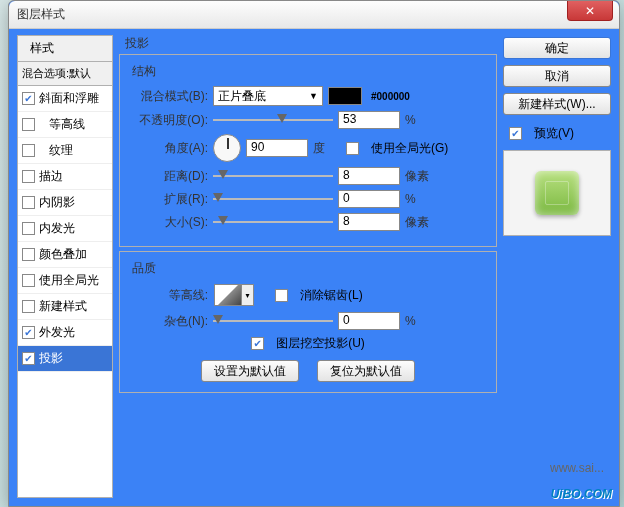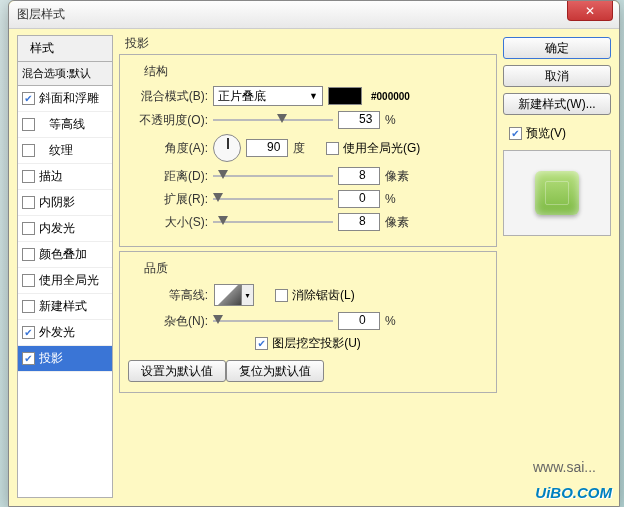--- a/index.html
+++ b/index.html
@@ -1,59 +1,59 @@
 <!DOCTYPE html>
 <html><head>
 <meta charset="utf-8">
 <style>
 *{box-sizing:border-box;font-family:"Microsoft YaHei",SimSun,Arial,sans-serif;font-size:12px;margin:0;padding:0}
 body{background:linear-gradient(135deg,#d8e8e8 0%,#b8d8d8 100%);width:624px;height:507px;overflow:hidden}
-.window{position:absolute;top:0;left:8px;right:4px;bottom:0;background:#fef9c3;border:1px solid #888;border-radius:6px 6px 0 0;box-shadow:0 4px 20px rgba(0,0,0,.3)}
+.window{position:absolute;top:0;left:8px;right:4px;bottom:0;background:#3b82f6;border:1px solid #888;border-radius:6px 6px 0 0;box-shadow:0 4px 20px rgba(0,0,0,.3)}
 .titlebar{height:28px;background:linear-gradient(#fdfdfd,#e8e8e8);border-bottom:1px solid #ccc;border-radius:6px 6px 0 0;display:flex;align-items:center;padding:0 8px;position:relative}
 .titlebar-text{font-size:12px;color:#333}
 .close-btn{position:absolute;right:6px;top:0;width:46px;height:20px;background:linear-gradient(#e06060,#c83838);border:1px solid #a02020;border-top:none;border-radius:0 0 4px 4px;color:#fff;display:flex;align-items:center;justify-content:center;font-size:10px;font-family:Arial}
 .body{display:flex;padding:6px 8px 8px 8px;gap:6px;height:calc(100% - 28px)}
 .left-col{width:96px;display:flex;flex-direction:column}
 .styles-header{border:1px solid #b0b0b0;background:#f0f0f0;padding:4px 12px;text-align:left}
 .blend-header{border:1px solid #b0b0b0;border-top:none;background:#f0f0f0;padding:4px 4px;font-size:11px}
 .style-list{border:1px solid #b0b0b0;border-top:none;flex:1;background:#fff}
 .style-item{display:flex;align-items:center;padding:4px 4px;border-bottom:1px solid #eee;gap:4px}
 .style-item.sel{background:#3a75d6;color:#fff}
 .cb{width:13px;height:13px;border:1px solid #888;background:#fff;display:inline-flex;align-items:center;justify-content:center;font-size:10px;color:#3a75d6}
 .cb.on::after{content:"✔"}
 .mid-col{flex:1;display:flex;flex-direction:column}
 .panel-title{padding:0 0 2px 6px;color:#333}
 .panel{border:1px solid #b0b0b0;padding:6px 8px 10px 8px;margin-bottom:4px}
-.group-title{color:#333;margin:2px 0 6px 16px}
+.group-title{color:#333;margin:2px 0 6px 4px}
 .row{display:flex;align-items:center;margin:5px 0;gap:5px}
 .lbl{width:80px;text-align:right;color:#333}
 .combo{width:110px;height:20px;border:1px solid #888;background:#fff;display:flex;align-items:center;justify-content:space-between;padding:0 4px}
 .combo .arr{font-size:9px}
 .swatch{width:34px;height:18px;background:#000;border:1px solid #888}
 .hex{font-size:10px;font-weight:bold;margin-left:4px}
 .slider{flex:1;height:14px;position:relative;max-width:120px}
 .slider .track{position:absolute;top:6px;left:0;right:0;height:2px;background:#bbb}
 .slider .thumb{position:absolute;top:1px;width:0;height:0;border-left:5px solid transparent;border-right:5px solid transparent;border-top:9px solid #666}
-.num{width:42px;height:18px;border:1px solid #888;text-align:left;padding:0 20px;background:#fff}
+.num{width:62px;height:18px;border:1px solid #888;text-align:left;padding:0 4px;background:#fff}
 .unit{width:28px;color:#333}
 .dial{width:28px;height:28px;border:1px solid #888;border-radius:50%;background:#f8f8f8;position:relative}
 .dial::after{content:"";position:absolute;width:2px;height:11px;background:#333;top:3px;left:13px;transform-origin:bottom center;transform:rotate(0deg)}
 .contour-sw{width:28px;height:22px;border:1px solid #888;background:linear-gradient(135deg,#fff 0%,#fff 48%,#888 52%,#444 100%);display:inline-block}
 .contour-wrap{display:flex;align-items:center;border:1px solid transparent}
 .contour-arr{width:12px;height:22px;border:1px solid #888;border-left:none;background:#eee;display:flex;align-items:center;justify-content:center;font-size:8px}
 .btn{height:22px;border:1px solid #888;background:linear-gradient(#fdfdfd,#e4e4e4);border-radius:3px;padding:0 12px;display:inline-flex;align-items:center;justify-content:center}
-.btn-row{display:flex;gap:0;justify-content:flex-start;margin-top:8px}
+.btn-row{display:flex;gap:18px;justify-content:center;margin-top:8px}
 .right-col{width:108px;display:flex;flex-direction:column;gap:6px;padding-top:2px}
 .right-col .btn{width:100%}
 .preview-box{border:1px solid #b0b0b0;background:#f4f4f4;height:86px;display:flex;align-items:center;justify-content:center;margin-top:2px}
 .prev-sw{width:44px;height:44px;background:linear-gradient(#b8e080,#7ab840);border-radius:6px;box-shadow:inset 0 0 8px rgba(255,255,255,.6),0 2px 4px rgba(0,0,0,.3);position:relative}
 .prev-sw::after{content:"";position:absolute;inset:10px;border:1px solid rgba(255,255,255,.3);border-radius:2px}
-.water{position:absolute;right:12px;bottom:6px;font-size:15px;font-weight:bold;color:#0080c0;font-style:italic;text-shadow:1px 1px 0 #fff}
-.water2{position:absolute;right:28px;bottom:32px;font-size:14px;color:#666}
-.cb-inline{display:inline-flex;align-items:center;gap:4px}
+.water{position:absolute;right:12px;bottom:6px;font-size:12px;font-weight:bold;color:#0080c0;font-style:italic;text-shadow:1px 1px 0 #fff}
+.water2{position:absolute;right:20px;bottom:32px;font-size:12px;color:#666}
+.cb-inline{display:inline-flex;align-items:center;gap:12px}
 </style>
 </head>
 <body>
 
 <div class="window">
   <div class="titlebar">
     <span class="titlebar-text">图层样式</span>
     <div class="close-btn">
       <span>✕</span>
     </div>

